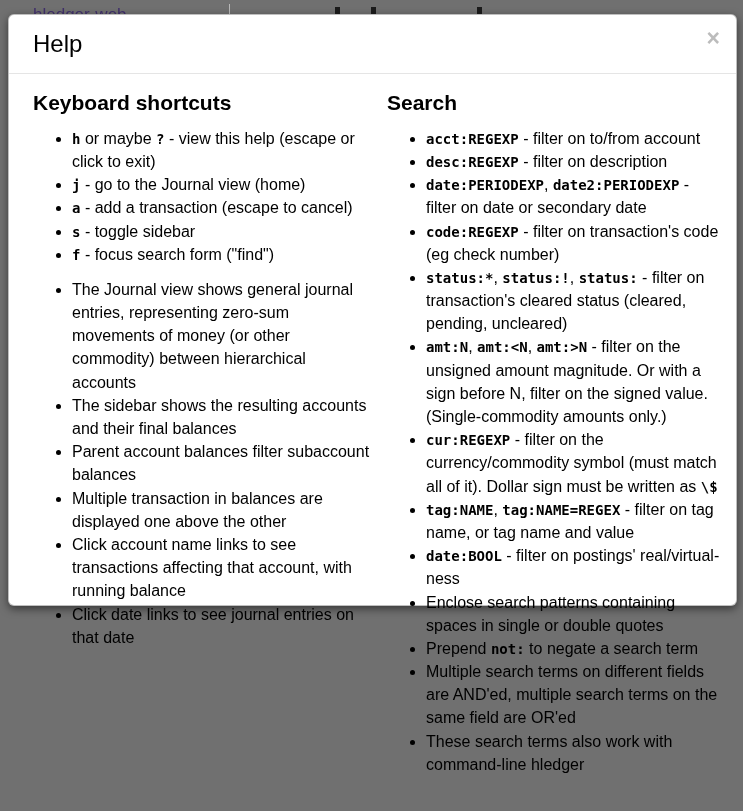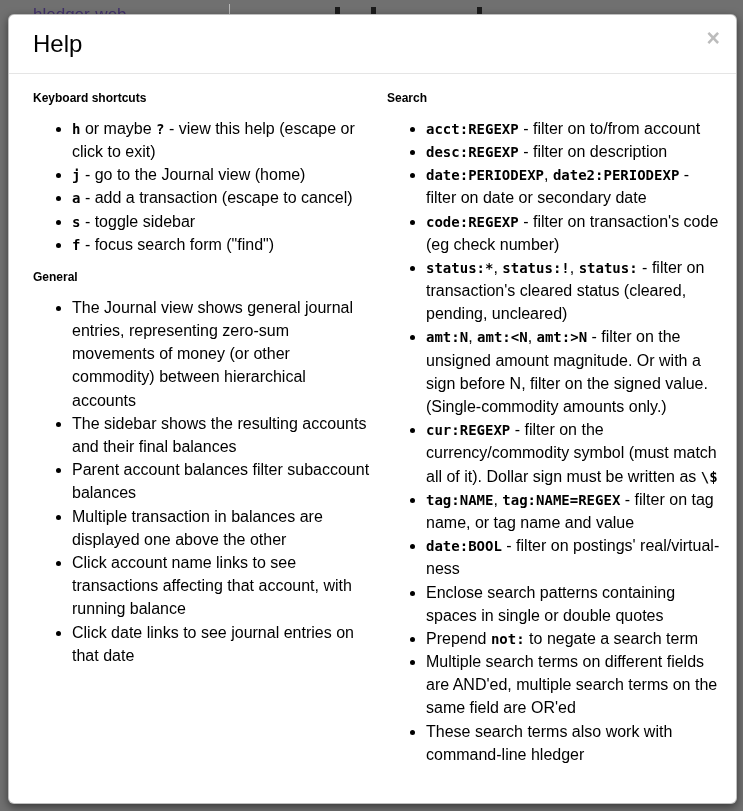--- a/index.html
+++ b/index.html
@@ -37,21 +37,21 @@
     background: #1c1c1c;
   }
   .glyph-mark.m1 { left: 335px; }
   .glyph-mark.m2 { left: 371px; }
   .glyph-mark.m3 { left: 477px; }
 
   
   .modal {
     position: absolute;
     left: 8px; top: 14px;
-    width: 729px; height: 790px;
+    width: 729px; height: 592px;
     background: #ffffff;
     border: 1px solid rgba(0,0,0,.25);
     border-radius: 6px;
     box-shadow: 0 3px 9px rgba(0,0,0,.5);
     z-index: 3;
     box-sizing: border-box;
   }
   .modal-header {
     position: relative;
     padding: 15px 16px 14px 24px;
@@ -73,21 +73,21 @@
   .modal-body {
     display: flex;
     padding: 17px 8px 0 24px;
     box-sizing: border-box;
   }
   .col-left  { width: 340px; flex: 0 0 340px; }
   .col-right { flex: 1 1 auto; padding-left: 14px; padding-right: 6px; }
 
   .section h4 {
     margin: 0 0 10px 0;
-    font-size: 12px; font-weight: 700; color: #000;
+    font-size: 21px; font-weight: 700; color: #000;
   }
   .section + .section h4 { margin-top: 14px; }
   .section ul {
     margin: 12px 0 8px 0;
     padding-left: 39px;
   }
   .section li {
     font-size: 16px;
     line-height: 1.45;
     color: #000;
@@ -124,21 +124,20 @@
           <h4>Keyboard shortcuts</h4>
           <ul>
             <li><code>h</code> or maybe <code>?</code> - view this help (escape or click to exit)</li>
             <li><code>j</code> - go to the Journal view (home)</li>
             <li><code>a</code> - add a transaction (escape to cancel)</li>
             <li><code>s</code> - toggle sidebar</li>
             <li><code>f</code> - focus search form ("find")</li>
           </ul>
         </div>
         <div class="section">
-          <h4>General</h4>
           <ul>
             <li>The Journal view shows general journal entries, representing zero-sum movements of money (or other commodity) between hierarchical accounts</li>
             <li>The sidebar shows the resulting accounts and their final balances</li>
             <li>Parent account balances filter subaccount balances</li>
             <li>Multiple transaction in balances are displayed one above the other</li>
             <li>Click account name links to see transactions affecting that account, with running balance</li>
             <li>Click date links to see journal entries on that date</li>
           </ul>
         </div>
       </div>

